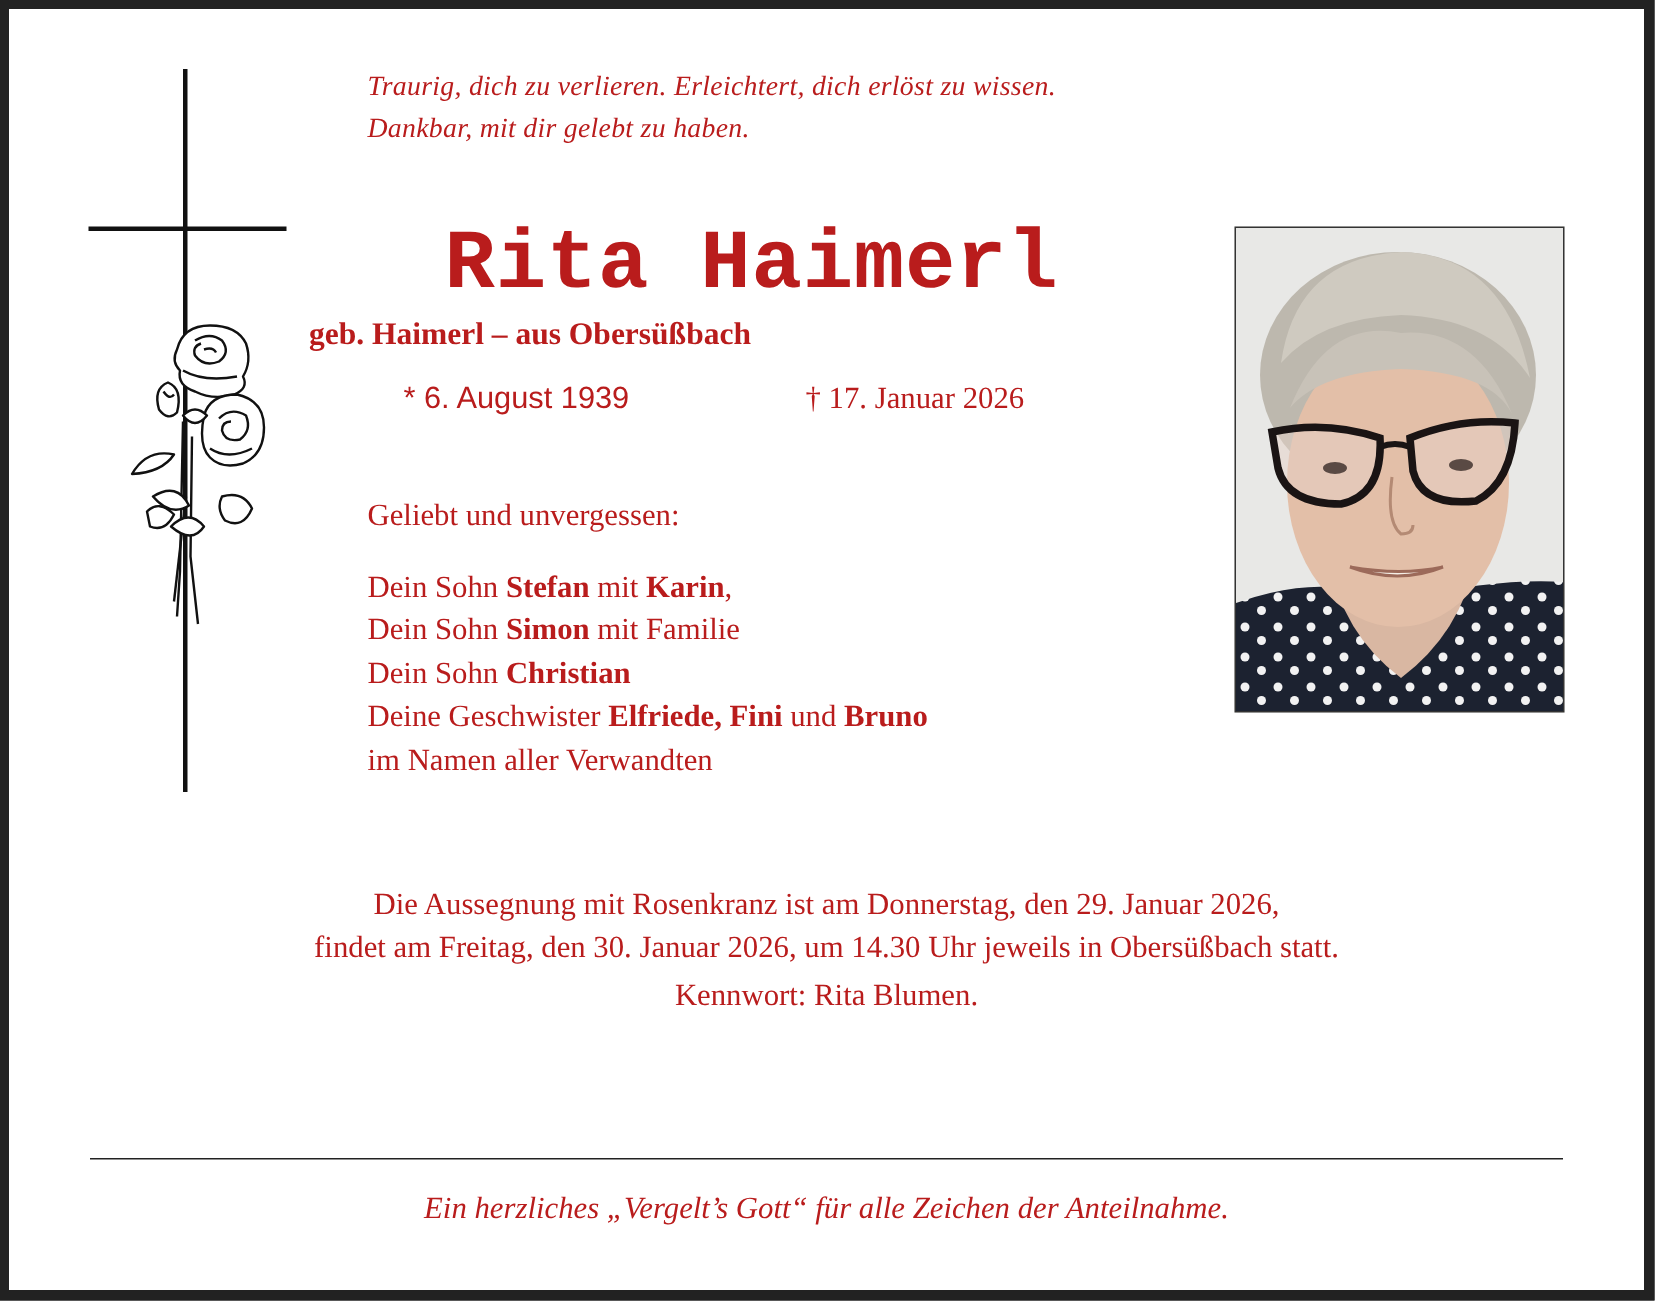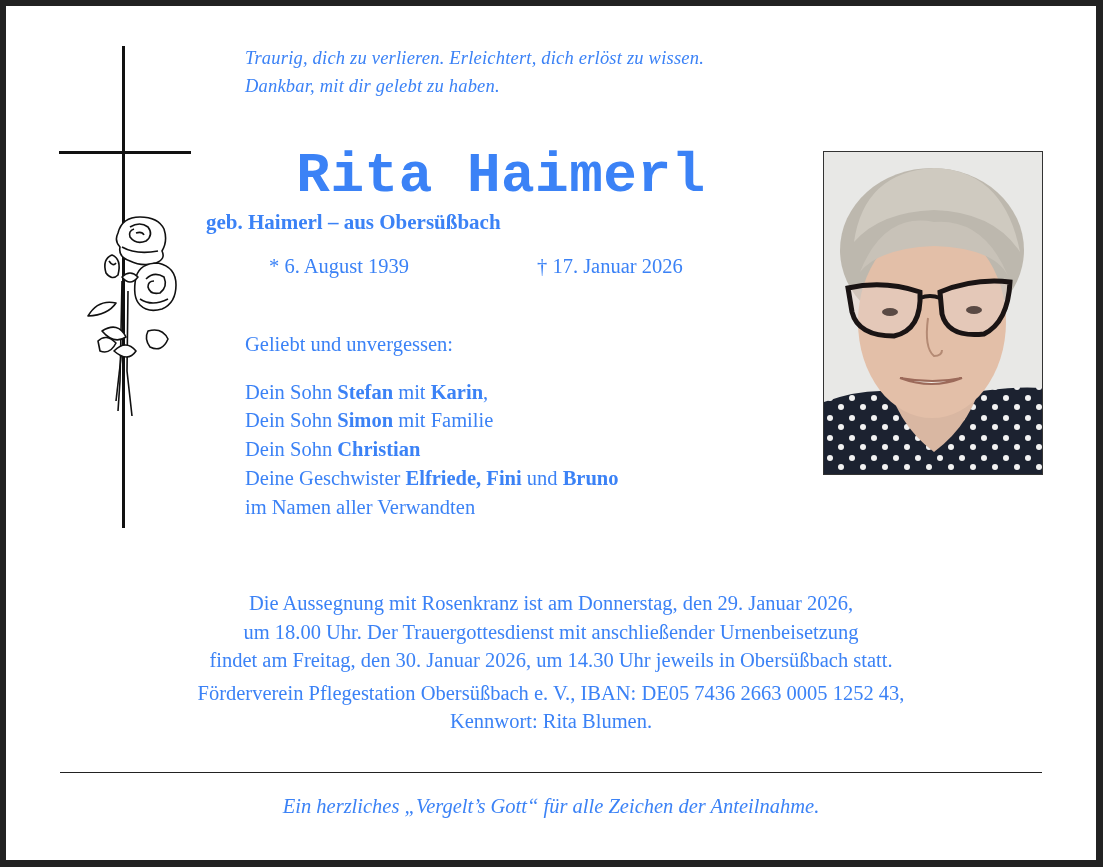--- a/index.html
+++ b/index.html
@@ -1,41 +1,41 @@
 <!DOCTYPE html>
 <html><head>
 <meta charset="utf-8">
 <style>
   html, body { margin: 0; padding: 0; background: #222; }
   body { width: 1103px; height: 867px; position: relative; overflow: hidden; }
   .frame {
     position: absolute; left: 6px; top: 6px; width: 1090px; height: 854px;
     background: #fff;
   }
-  .serif { font-family: "DejaVu Serif", "Liberation Serif", serif; color: #3b82f6; }
+  .serif { font-family: "DejaVu Serif", "Liberation Serif", serif; color: #b91c1c; }
   .abs { position: absolute; }
   .motto {
     left: 239px; top: 38px; font-style: italic; font-size: 18.5px; line-height: 28px;
     font-family: "Liberation Serif", "DejaVu Serif", serif; letter-spacing: 0.2px;
   }
   .motto div { white-space: nowrap; }
   .cross-v { left: 116px; top: 40px; width: 3px; height: 482px; background: #111; }
   .cross-h { left: 53px; top: 145px; width: 132px; height: 3px; background: #111; }
   .roses { left: 72px; top: 205px; }
   .name {
     left: 200px; width: 590px; top: 138px; text-align: center;
     font-size: 56px; font-weight: bold; line-height: 64px;
     font-family: Liberation Mono, monospace; letter-spacing: 0.5px;
   }
   .sub {
     left: 200px; width: 590px; top: 202px; 
     font-size: 21px; font-weight: bold; line-height: 28px;
     font-family: "Liberation Serif", "DejaVu Serif", serif;
   }
-  .birth { left: 263px; top: 246px; font-size: 20.5px; line-height: 28px; font-family: Liberation Serif, serif; white-space: nowrap; }
+  .birth { left: 263px; top: 246px; font-size: 20.5px; line-height: 28px; font-family: Liberation Sans, sans-serif; white-space: nowrap; }
   .death { left: 531px; top: 246px; font-size: 20.5px; line-height: 28px; font-family: "Liberation Serif", "DejaVu Serif", serif; white-space: nowrap; }
   .photo {
     left: 817px; top: 145px; width: 218px; height: 322px;
     border: 1px solid #333; overflow: hidden; background: #e9e9e7;
   }
   .family {
     left: 239px; top: 324px; font-size: 20.5px; line-height: 28.7px;
     font-family: "Liberation Serif", "DejaVu Serif", serif;
   }
   .family .line { white-space: nowrap; }
@@ -141,25 +141,23 @@
         <div class="line"><span>Dein Sohn </span><b>Simon</b><span> mit Familie</span></div>
         <div class="line"><span>Dein Sohn </span><b>Christian</b></div>
         <div class="line"><span>Deine Geschwister </span><b>Elfriede, Fini</b><span> und </span><b>Bruno</b></div>
         <div class="line"><span>im Namen aller Verwandten</span></div>
       </div>
   </div>
 
   <div class="abs serif notice">
     <div class="para1">
       <div>Die Aussegnung mit Rosenkranz ist am Donnerstag, den 29. Januar 2026,</div>
-      <div>um 18.00 Uhr. Der Trauergottesdienst mit anschließender Urnenbeisetzung</div>
       <div>findet am Freitag, den 30. Januar 2026, um 14.30 Uhr jeweils in Obersüßbach statt.</div>
     </div>
     <div class="para2">
-      <div>Förderverein Pflegestation Obersüßbach e. V., IBAN: DE05 7436 2663 0005 1252 43,</div>
       <div>Kennwort: Rita Blumen.</div>
     </div>
   </div>
 
   <div class="abs rule"></div>
 
   <div class="abs serif thanks">Ein herzliches „Vergelt’s Gott“ für alle Zeichen der Anteilnahme.</div>
 </div>
 
 </body></html>

